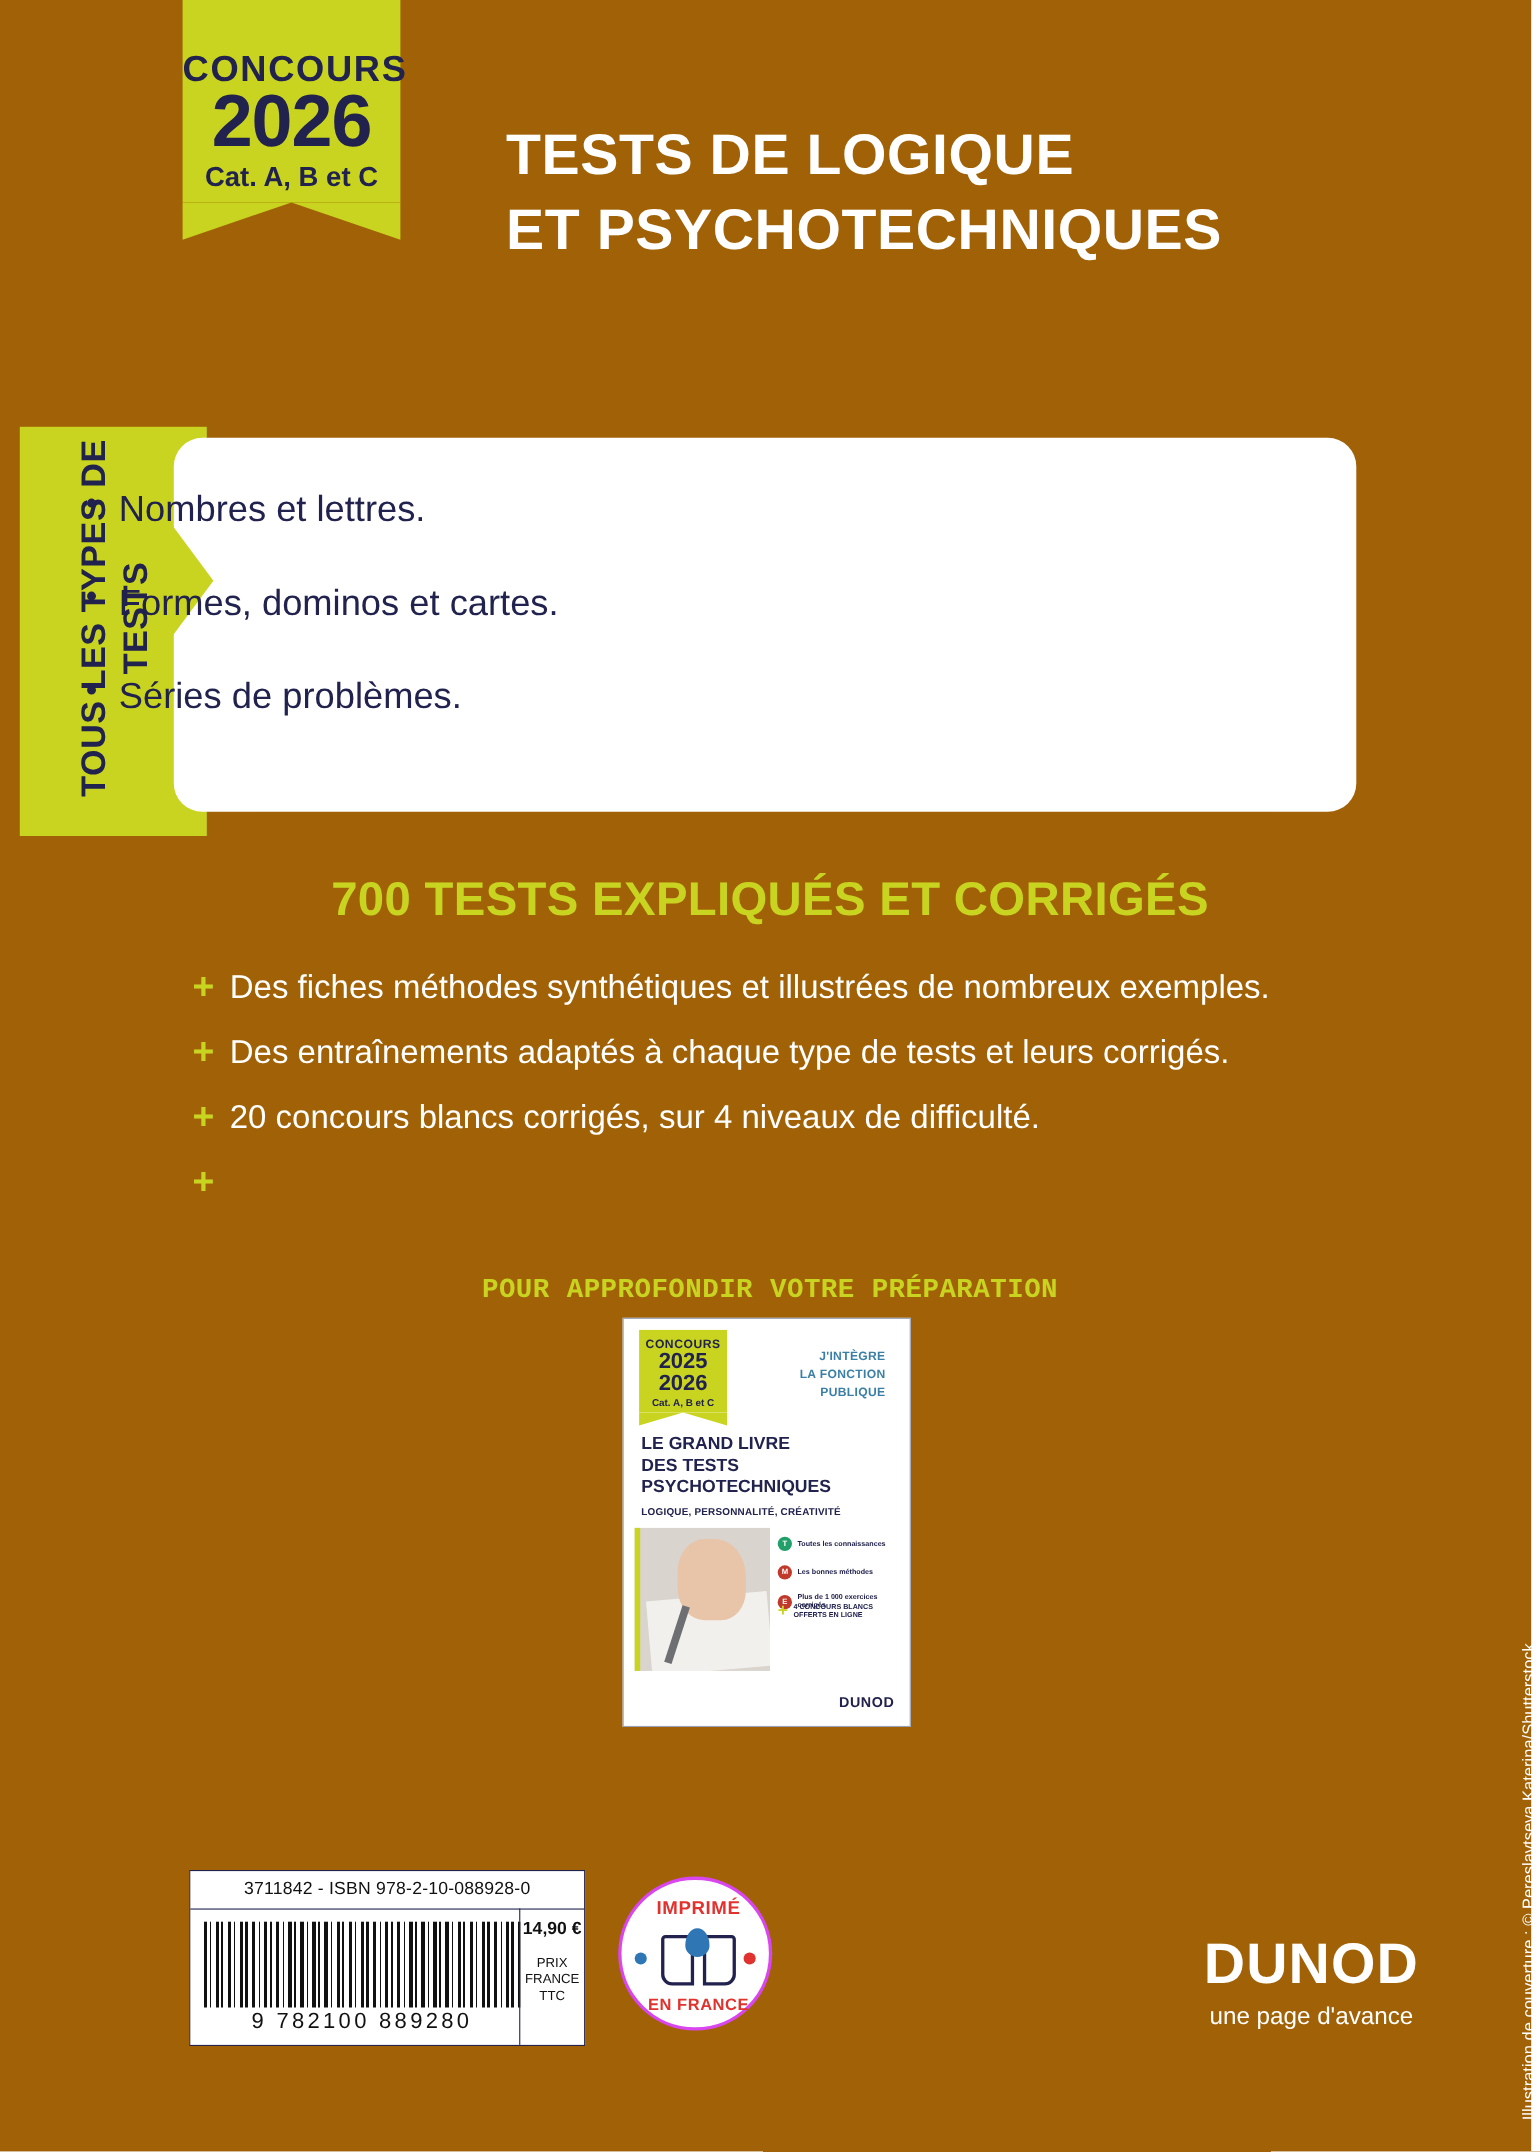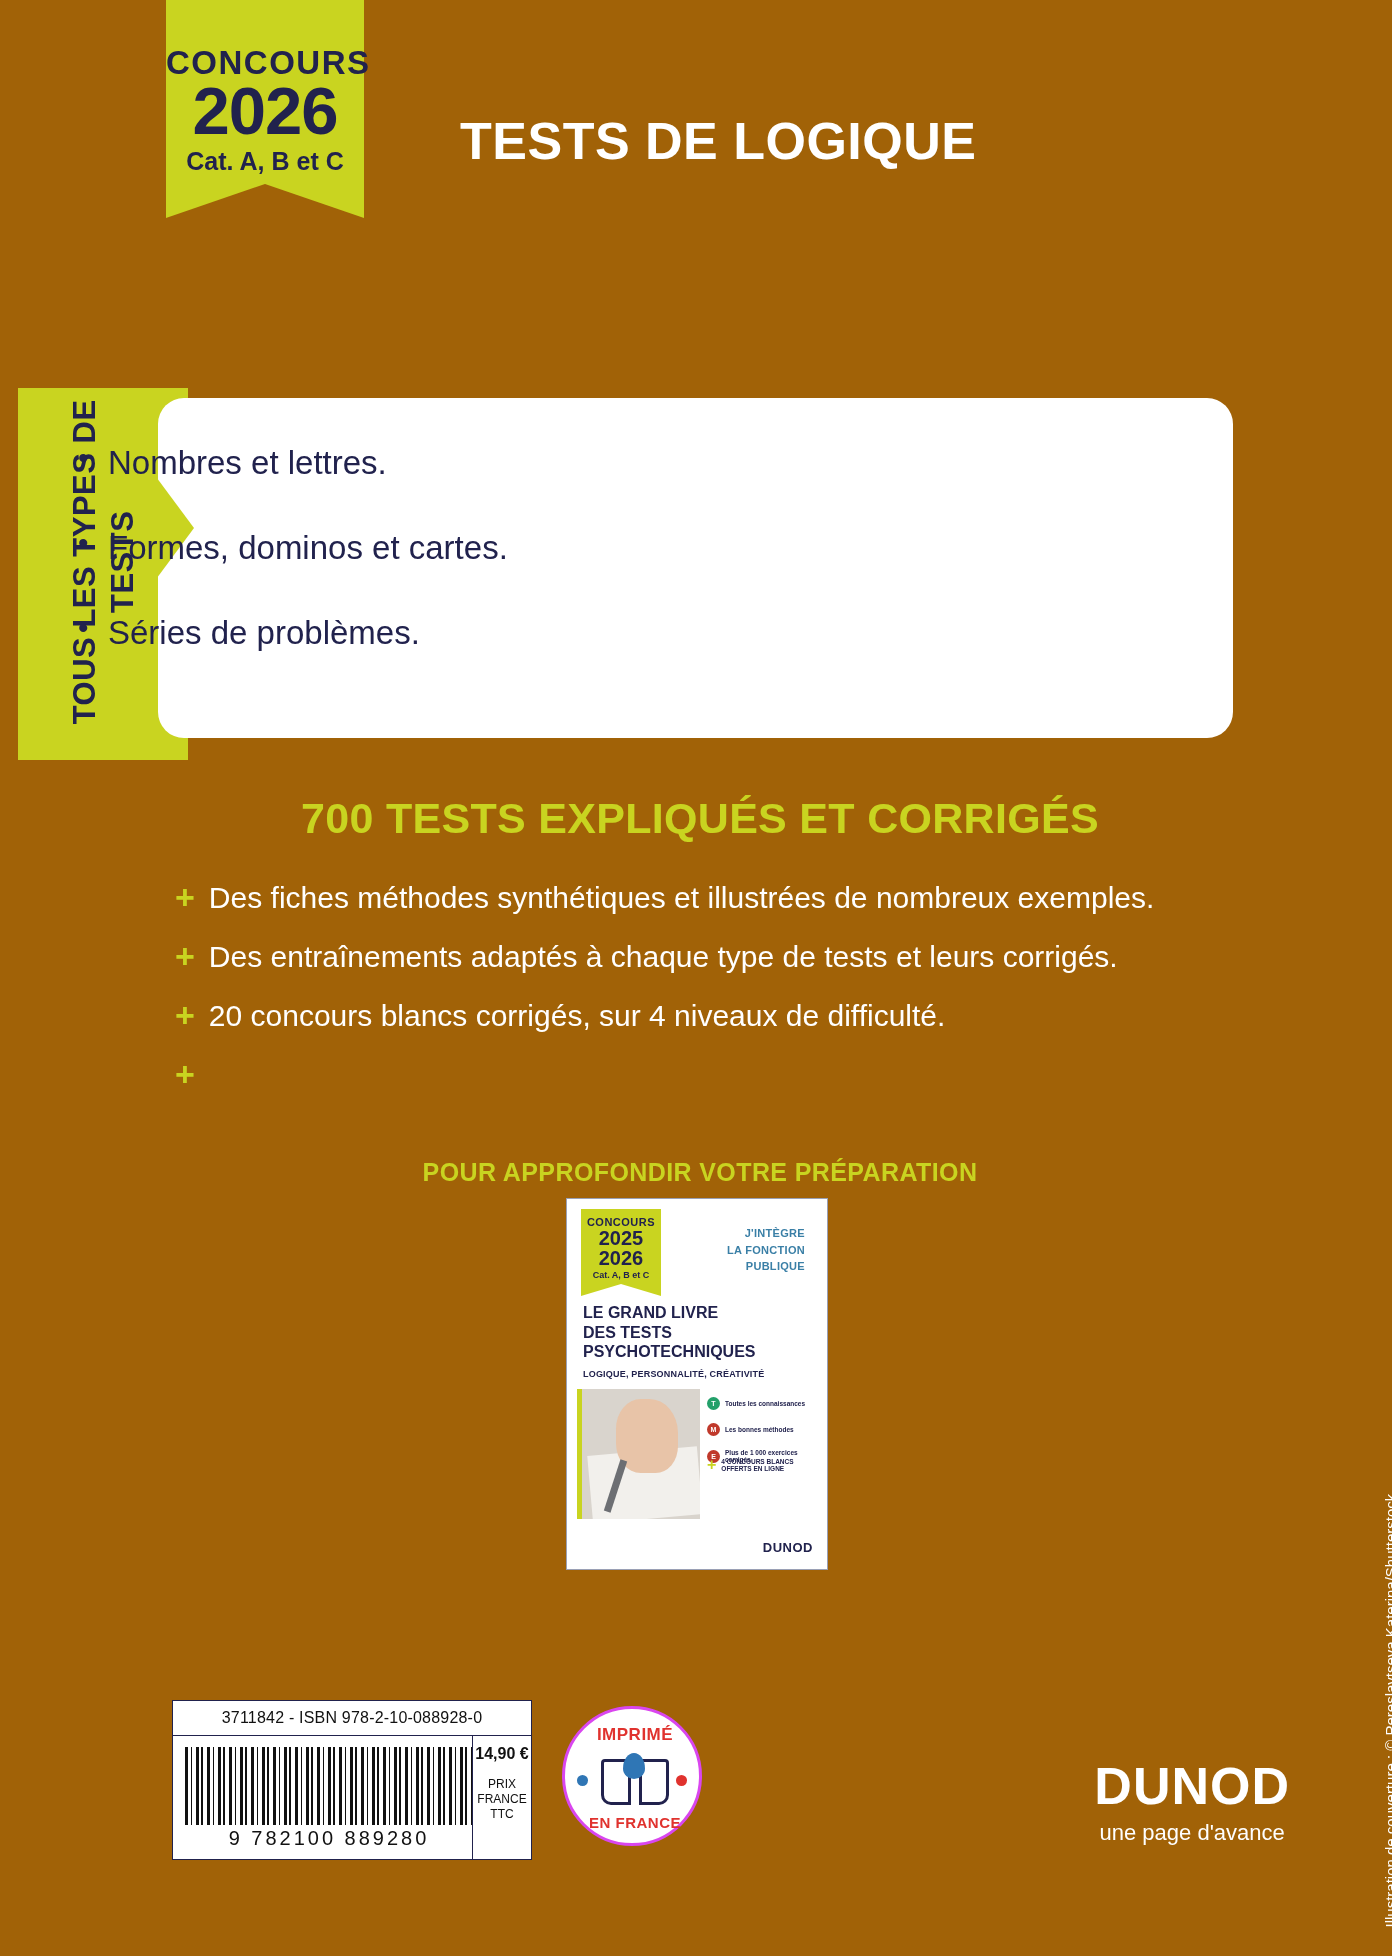--- a/index.html
+++ b/index.html
@@ -186,20 +186,21 @@
   .approfondir {
     position: absolute;
     top: 1158px;
     left: 0;
     width: 1400px;
     text-align: center;
     color: #c9d420;
     font-weight: bold;
     font-size: 25px;
     letter-spacing: 0.4px;
+    font-family: Liberation Mono, monospace;
   }
 
   
   .minibook {
     position: absolute;
     left: 566px;
     top: 1198px;
     width: 262px;
     height: 372px;
     background: #ffffff;
@@ -485,20 +486,21 @@
 <div class="page">
 
   <div class="badge">
     <div class="badge-concours">CONCOURS</div>
     <div class="badge-year">2026</div>
     <div class="badge-cat">Cat. A, B et C</div>
   </div>
 
   <div class="title">
     <span class="line">TESTS DE LOGIQUE</span>
+    <span class="line">ET PSYCHOTECHNIQUES</span>
   </div>
 
   <div class="types-wrap">
     <div class="types-tab">
       <div class="types-tab-label">TOUS LES TYPES DE TESTS</div>
     </div>
     <div class="types-box"></div>
     <div class="types-notch"></div>
     <ul class="types-list">
       <li>Nombres et lettres.</li>

